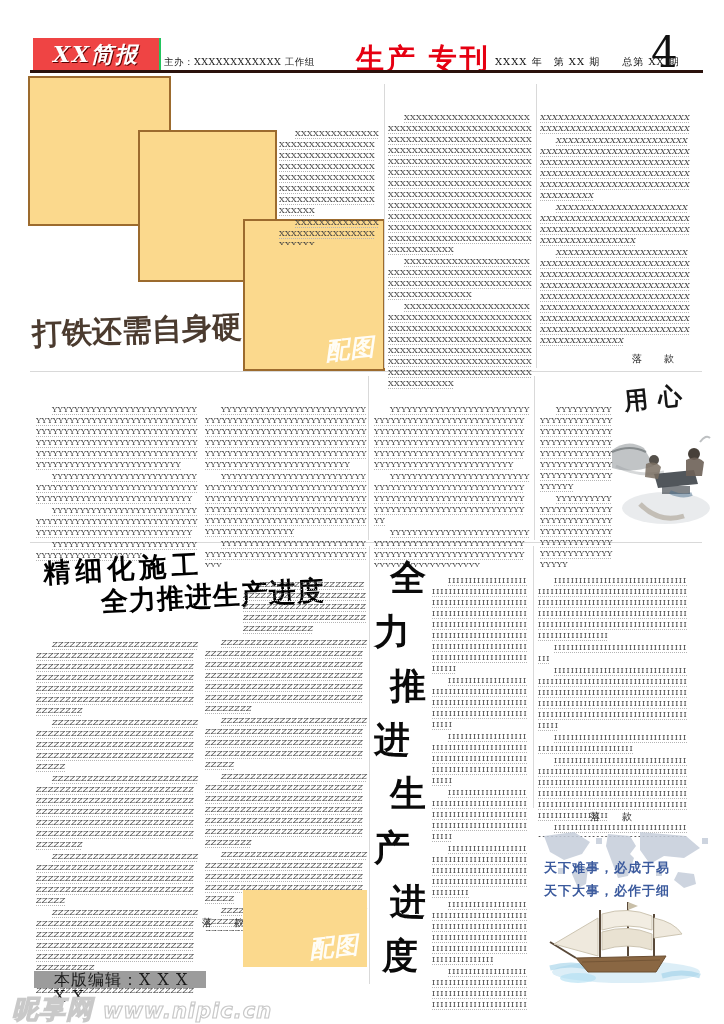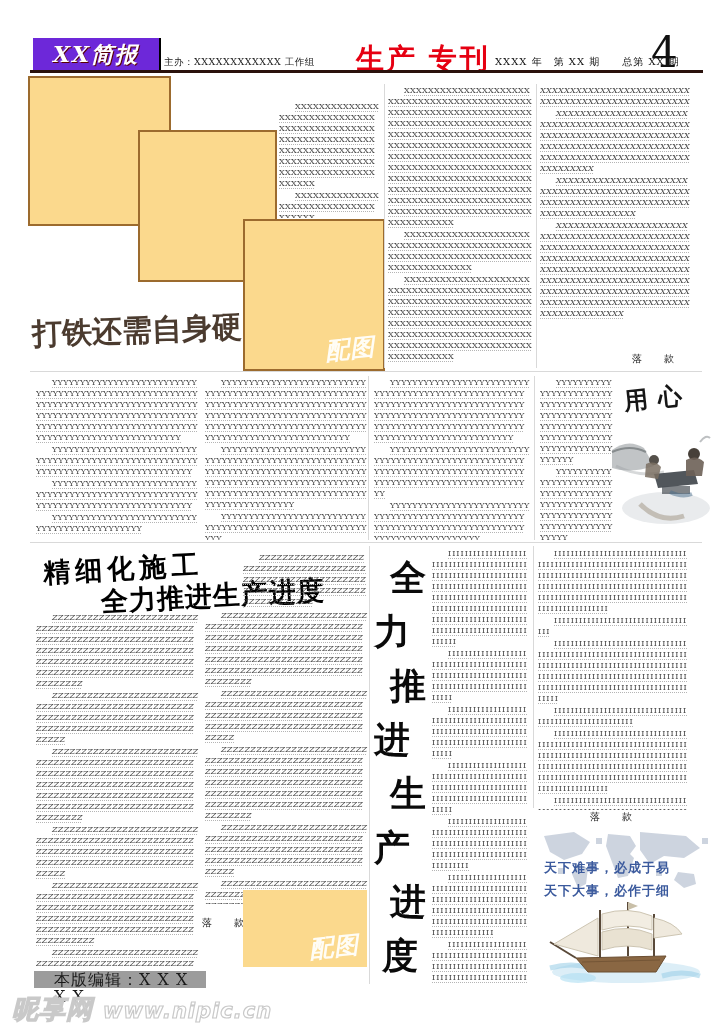--- a/index.html
+++ b/index.html
@@ -1,24 +1,24 @@
 <!DOCTYPE html>
 <html><head>
 <meta charset="utf-8">
 <style>
   html,body{margin:0;padding:0;background:#fff;}
   #page{position:relative;width:724px;height:1024px;background:#ffffff;overflow:hidden;
         font-family:"DejaVu Serif",serif;}
   .abs{position:absolute;}
 
   
-  #masthead{left:33px;top:38px;width:126px;height:33px;background:#6d28d9;
+  #masthead{left:33px;top:38px;width:126px;height:33px;background:#ef4444;
     color:#fff;display:flex;align-items:center;justify-content:center;
     font-style:italic;font-weight:bold;font-size:22px;letter-spacing:2px;
-    text-shadow:1px 1px 0 #5a0000;border-right:2px solid #000000;}
+    text-shadow:1px 1px 0 #5a0000;border-right:2px solid #22c55e;}
   #organizer{left:164px;top:56px;font-size:9.5px;color:#222;letter-spacing:.5px;}
   #issue-title{left:356px;top:40px;font-size:28px;font-weight:bold;color:#e60012;
     letter-spacing:3px;font-family:"Liberation Sans",sans-serif;text-align:center;}
   #issue-info{left:495px;top:55px;font-size:10px;color:#111;letter-spacing:1px;}
   #page-num{left:651px;top:28px;font-size:42px;color:#111;font-weight:normal;}
   #head-rule{left:30px;top:70px;width:673px;height:3px;background:#2a120c;}
 
   
   .imgbox{background:#fbd98d;border:2px solid #9c6b2e;}
   #imgbox-1{left:28px;top:76px;width:139px;height:146px;}
@@ -35,21 +35,21 @@
   #vl-top2{left:536px;top:84px;height:284px;}
   #hl-1{left:30px;top:371px;width:672px;}
   #vl-y1{left:368px;top:376px;height:164px;}
   #vl-y2{left:534px;top:376px;height:164px;}
   #hl-2{left:30px;top:542px;width:672px;}
   #vl-z1{left:369px;top:546px;height:438px;}
   #vl-z2{left:533px;top:546px;height:262px;}
 
   
   .ph{font-size:8px;line-height:11px;color:#414141;letter-spacing:.3px;
-      word-break:break-all;overflow:hidden;}
+      word-break:break-all;overflow:hidden;margin-top:27px;}
   .ph p{margin:0 0 1px 0;text-indent:2em;
       text-decoration:underline dotted #b5b5b5;text-underline-offset:2px;}
   .ph p.cont{text-indent:0;}
   .z-col p{font-style:italic;}
   .sig{font-size:10px;color:#222;letter-spacing:6px;text-align:right;}
 
   #col-a{left:279px;top:101px;width:100px;height:117px;}
   #col-b{left:388px;top:85px;width:146px;height:284px;}
   #col-c{left:540px;top:85px;width:150px;height:270px;font-style:italic;}
   #sig-top{left:560px;top:352px;width:120px;}

